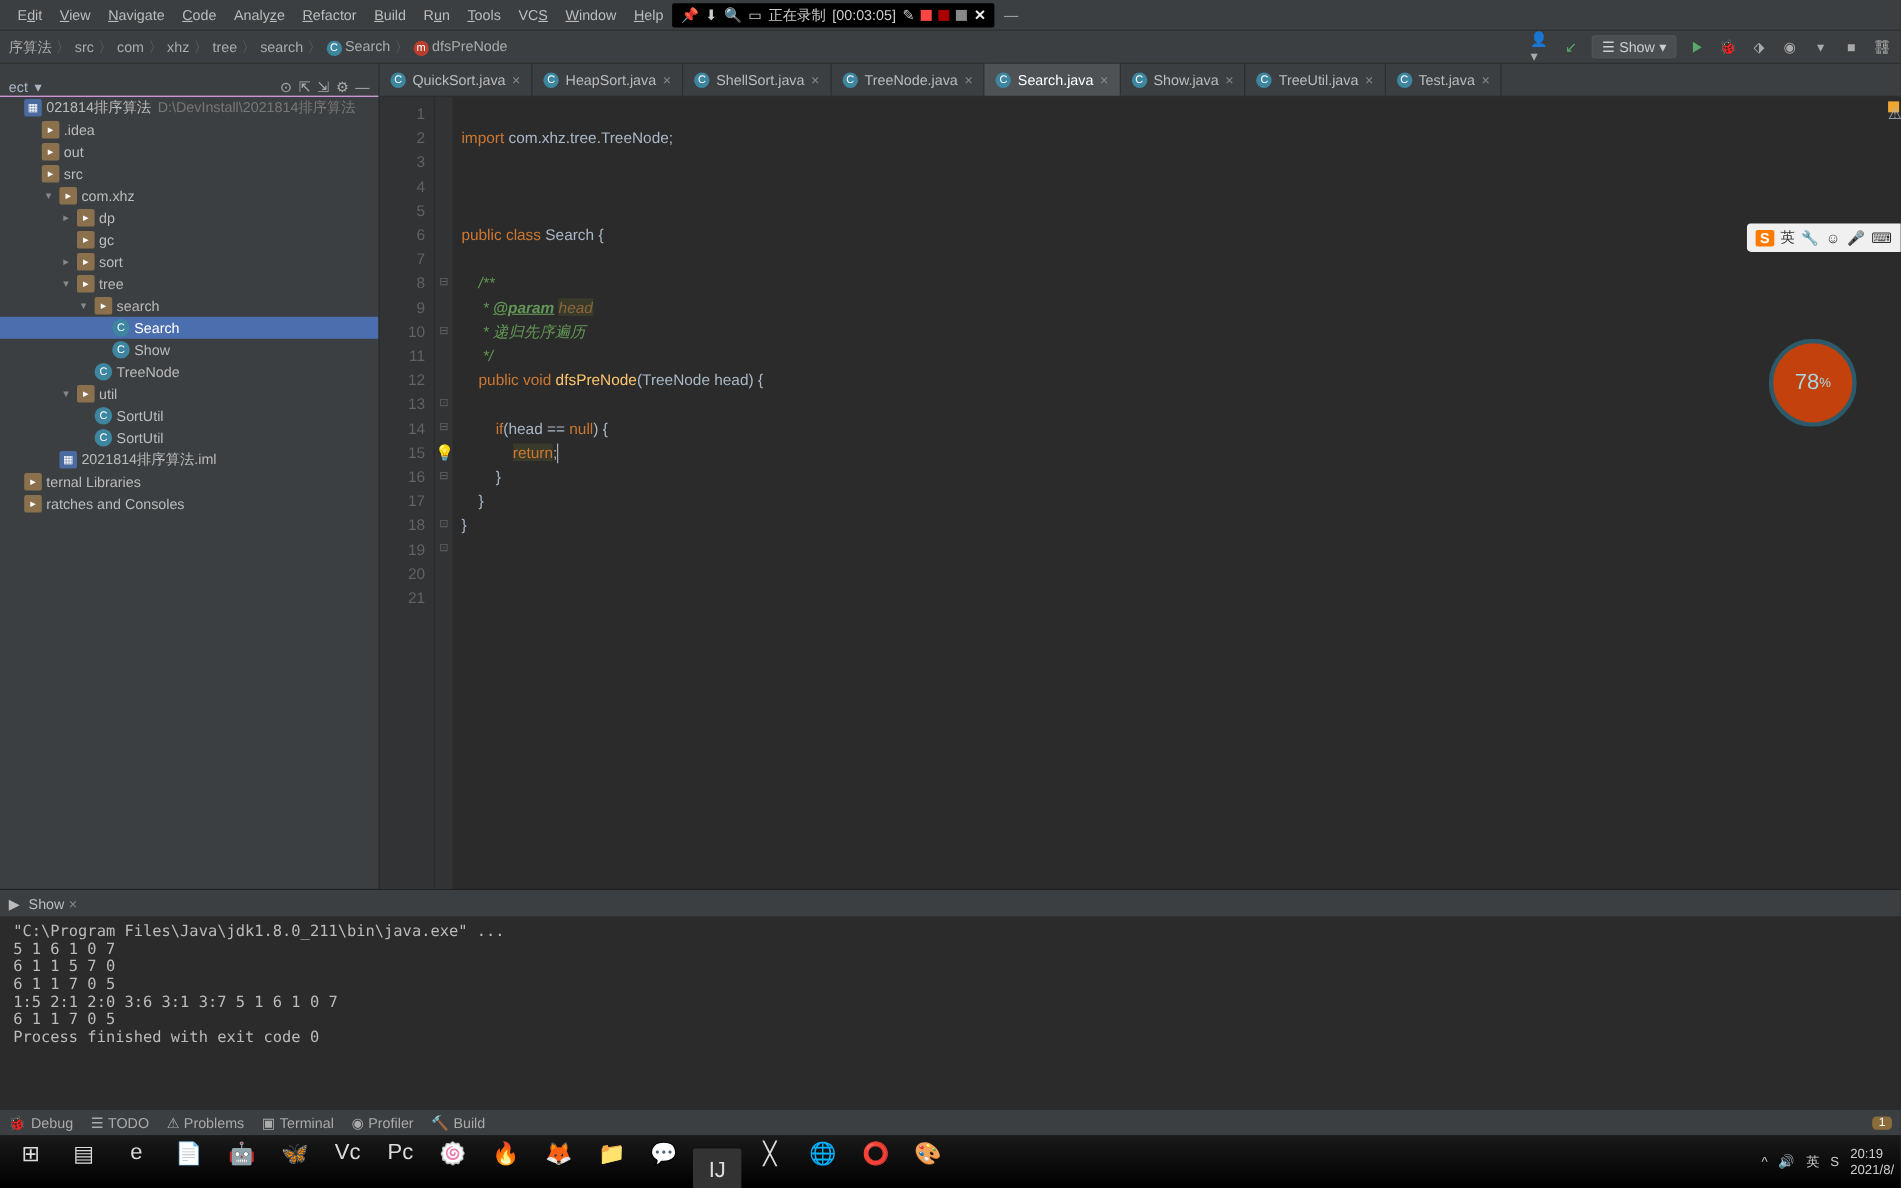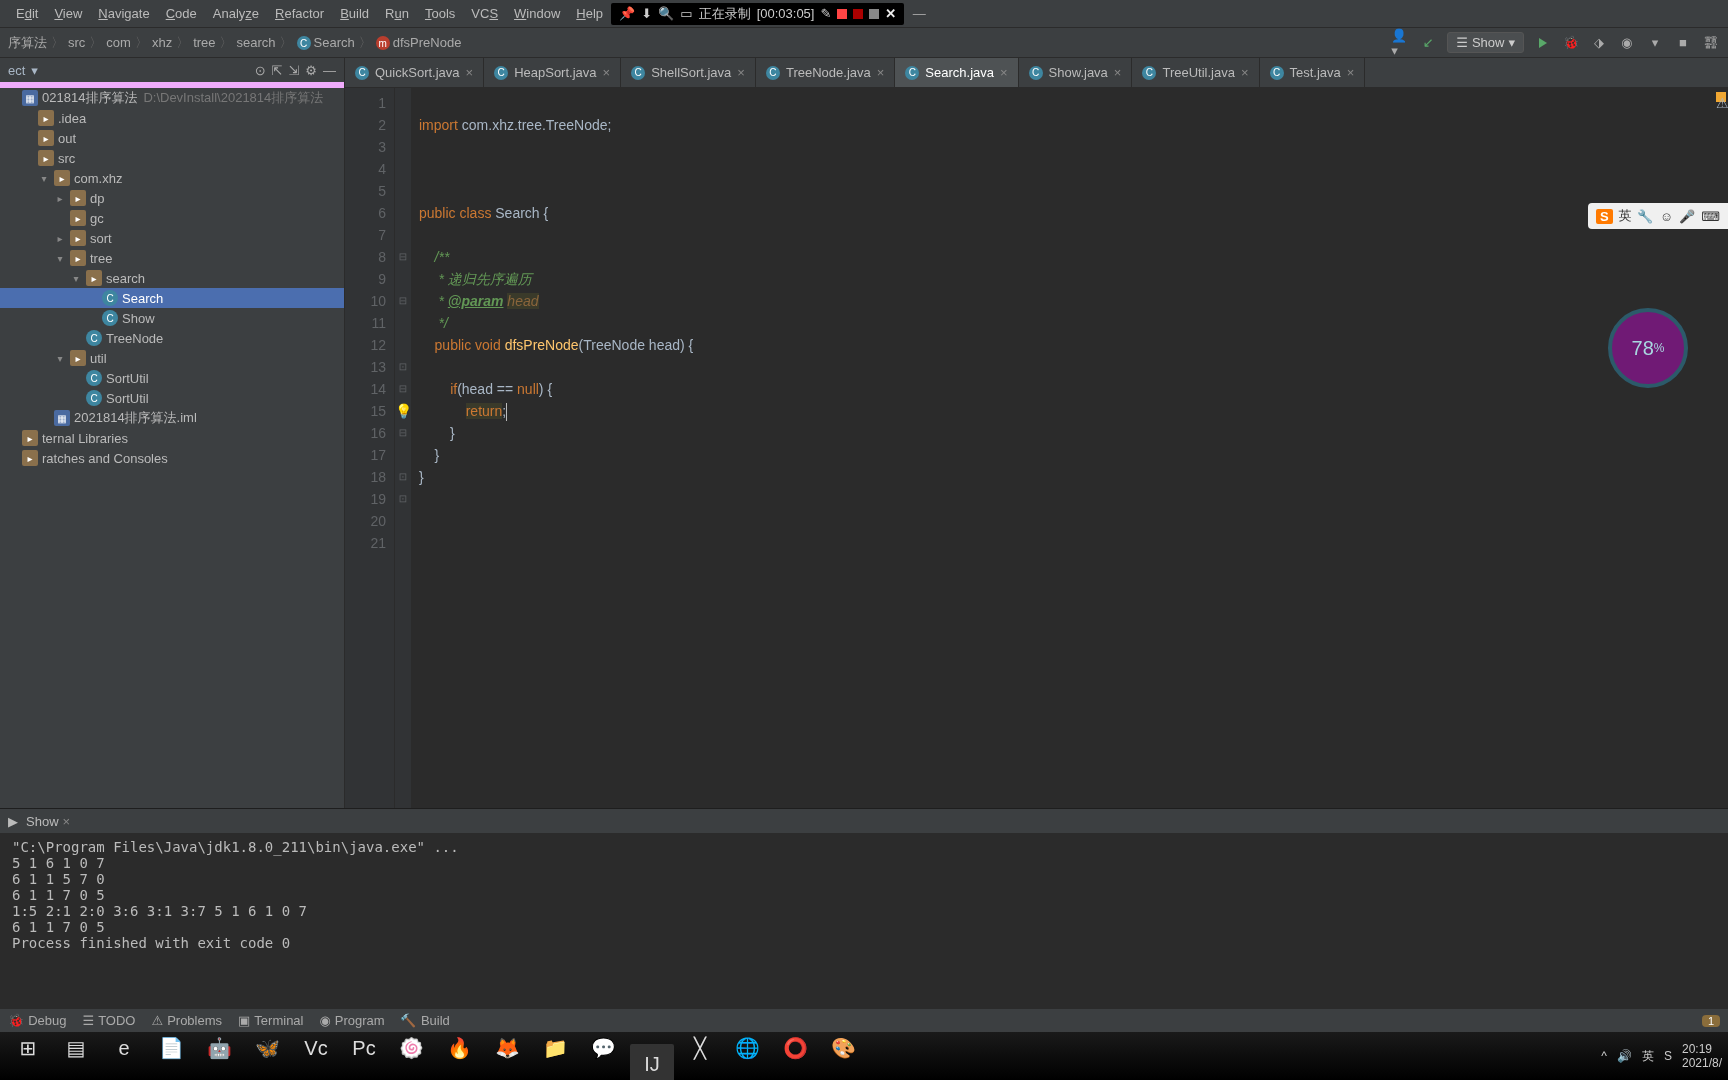--- a/index.html
+++ b/index.html
@@ -27,21 +27,21 @@
 .crumb .dot-m { background: #b93e2e; color: #fff; border-radius: 50%; width: 14px; height: 14px; display: inline-flex; align-items: center; justify-content: center; font-size: 10px; margin-right: 3px; }
 .toolbar-right { margin-left: auto; display: flex; align-items: center; gap: 10px; }
 .tb-btn { width: 18px; height: 18px; display: inline-flex; align-items: center; justify-content: center; color: #aaa; cursor: pointer; }
 .run-config { background: #4b4e50; border: 1px solid #555; padding: 2px 8px; display: flex; align-items: center; gap: 4px; color: #ccc; border-radius: 3px; }
 .green { color: #59a869; }
 .play-tri { width: 0; height: 0; border-left: 8px solid #59a869; border-top: 5px solid transparent; border-bottom: 5px solid transparent; }
 
 
 .main { display: flex; height: calc(100% - 28px - 30px - 200px - 24px - 48px); }
 .project-panel { width: 345px; background: #3c3f41; border-right: 1px solid #2b2b2b; display: flex; flex-direction: column; }
-.proj-header { height: 30px; display: flex; align-items: center; padding: 0 8px; gap: 6px; border-bottom: 6px solid #f0abfc; }
+.proj-header { height: 30px; display: flex; align-items: flex-end; padding: 0 8px; gap: 6px; border-bottom: 1px solid #f0abfc; }
 .proj-header .spacer { flex: 1; }
 .proj-header .ic { color: #aaa; cursor: pointer; }
 .tree { flex: 1; overflow: auto; font-size: 13px; }
 .tree-row { display: flex; align-items: center; height: 20px; padding-left: 6px; cursor: pointer; color: #bbbbbb; }
 .tree-row.selected { background: #4b6eaf; color: #fff; }
 .tree-row .arrow { width: 12px; text-align: center; color: #888; font-size: 10px; }
 .tree-row .ico { width: 16px; height: 16px; margin: 0 4px; display: inline-flex; align-items: center; justify-content: center; border-radius: 2px; font-size: 10px; }
 .ico.folder { background: #8a704c; color: #fff; }
 .ico.pkg { background: #8a704c; color: #fff; }
 .ico.class { background: #3e86a0; color: #fff; border-radius: 50%; }
@@ -70,21 +70,21 @@
 .docparam { color: #8a653b; font-style: italic; background: #3a3a2a; }
 .type { color: #a9b7c6; }
 .fn { color: #ffc66d; }
 .hl-return { background: #3a3a2a; }
 .caret { display: inline-block; width: 1px; height: 18px; background: #bbb; vertical-align: middle; animation: blink 1s step-end infinite; }
 @keyframes blink { 50% { opacity: 0; } }
 .bulb { position: absolute; left: -24px; color: #f0a732; }
 .err-stripe { position: absolute; right: 2px; top: 4px; width: 10px; height: 10px; background: #f0a732; }
 
 
-.gauge { position: absolute; right: 40px; top: 250px; width: 80px; height: 80px; border-radius: 50%; border: 4px solid #2c5a6a; display: flex; align-items: center; justify-content: center; color: #a9d7e0; font-size: 20px; background: #701a75; }
+.gauge { position: absolute; right: 40px; top: 250px; width: 80px; height: 80px; border-radius: 50%; border: 4px solid #2c5a6a; display: flex; align-items: center; justify-content: center; color: #a9d7e0; font-size: 20px; background: #c2410c; }
 .gauge .sub { font-size: 12px; }
 .ime-bar { position: absolute; right: 0; top: 145px; background: #f0f0f0; color: #333; display: flex; align-items: center; gap: 6px; padding: 4px 8px; border-radius: 4px 0 0 4px; }
 .ime-bar .s-logo { background: #ff7a00; color: #fff; font-weight: bold; padding: 0 4px; border-radius: 2px; }
 
 
 .console-panel { height: 200px; background: #2b2b2b; border-top: 1px solid #1e1e1e; display: flex; flex-direction: column; }
 .console-tabbar { height: 24px; background: #3c3f41; display: flex; align-items: center; padding: 0 8px; gap: 8px; color: #bbb; }
 .console-tabbar .ctab { display: flex; align-items: center; gap: 4px; }
 .console-tabbar .close { color: #888; }
 .console-out { flex: 1; padding: 6px 12px; font-family: Consolas, monospace; font-size: 14px; color: #bbb; white-space: pre; overflow: auto; }
@@ -383,22 +383,22 @@
       <div class="code" id="code">
         <div class="err-stripe">⚠</div>
           <div class="code-line"></div>
           <div class="code-line"><span class="kw">import</span> com.xhz.tree.TreeNode;</div>
           <div class="code-line"></div>
           <div class="code-line"></div>
           <div class="code-line"></div>
           <div class="code-line"><span class="kw">public</span> <span class="kw">class</span> <span class="type">Search</span> {</div>
           <div class="code-line"></div>
           <div class="code-line">    <span class="doc">/**</span></div>
+          <div class="code-line">    <span class="doc"> * <span class="doctag">@param</span> <span class="docparam">head</span></span></div>
           <div class="code-line">    <span class="doc"> * 递归先序遍历</span></div>
-          <div class="code-line">    <span class="doc"> * <span class="doctag">@param</span> <span class="docparam">head</span></span></div>
           <div class="code-line">    <span class="doc"> */</span></div>
           <div class="code-line">    <span class="kw">public</span> <span class="kw">void</span> <span class="fn">dfsPreNode</span>(TreeNode head) {</div>
           <div class="code-line"></div>
           <div class="code-line">        <span class="kw">if</span>(head == <span class="kw">null</span>) {</div>
           <div class="code-line" style="position: relative;">            <span class="kw hl-return">return</span>;<span class="caret"></span><span class="bulb">💡</span></div>
           <div class="code-line">        }</div>
           <div class="code-line">    }</div>
           <div class="code-line">}</div>
           <div class="code-line"></div>
         </div>
@@ -433,21 +433,21 @@
 1:5 2:1 2:0 3:6 3:1 3:7 5 1 6 1 0 7
 6 1 1 7 0 5
 Process finished with exit code 0</div>
 </div>
 
 <div class="toolwin-bar">
   <span class="tw">🐞 <span>Debug</span></span>
   <span class="tw">☰ <span>TODO</span></span>
   <span class="tw">⚠ <span>Problems</span></span>
   <span class="tw">▣ <span>Terminal</span></span>
-  <span class="tw">◉ <span>Program</span></span>
+  <span class="tw">◉ <span>Profiler</span></span>
   <span class="tw">🔨 <span>Build</span></span>
   <span class="right">1</span>
 </div>
 
 <div class="status-bar">
   <span>mpleted successfully in 1 sec, 341 ms (39 minutes ago)</span>
   <span class="right">17</span>
 </div>
 
 <div class="taskbar">

